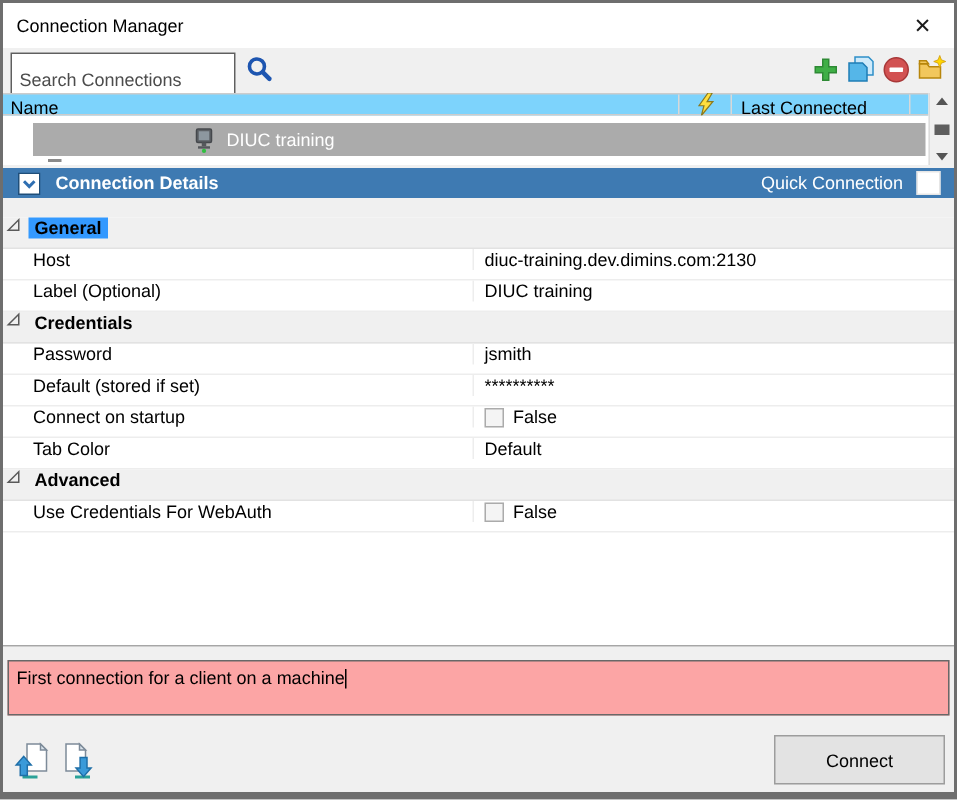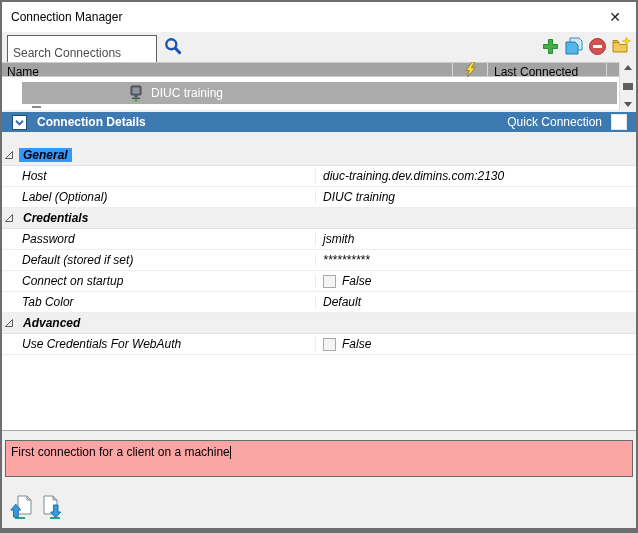--- a/index.html
+++ b/index.html
@@ -14,21 +14,21 @@
   .close-btn{position:absolute;right:0;top:0;width:42px;height:30px;display:flex;align-items:center;justify-content:center;font-size:14px;color:#1a1a1a;cursor:pointer;}
   
   .toolbar{position:absolute;left:0;top:30px;right:0;height:30px;background:#f0f0f0;}
   .search{position:absolute;left:5px;top:3px;width:150px;height:35px;box-sizing:border-box;border:1px solid #5f5f5f;padding:0 5px;font-family:"Liberation Sans",sans-serif;font-size:12px;background:#fff;}
   .search::placeholder{color:#4c4c4c;opacity:1;}
   .search-zoom{position:absolute;left:161px;top:4px;width:20px;height:20px;cursor:pointer;}
   .tool-icons{position:absolute;right:5px;top:4px;display:flex;gap:4px;align-items:center;}
   .tool-icons span{display:inline-flex;cursor:pointer;}
   
   .list{position:absolute;left:0;top:60px;right:0;height:48px;background:#ffffff;}
-  .list-header{position:absolute;left:0;top:0;right:17px;height:15px;background:#a3a3a3;border-top:1px solid #cccccc;border-bottom:1px solid #cccccc;display:flex;box-sizing:border-box;}
+  .list-header{position:absolute;left:0;top:0;right:17px;height:15px;background:#7dd3fc;border-top:1px solid #cccccc;border-bottom:1px solid #cccccc;display:flex;box-sizing:border-box;}
   .col-name{flex:1;padding-left:5px;line-height:18px;cursor:pointer;}
   .col-bolt{width:34px;border-left:1px solid #d8d8d8;border-right:1px solid #d8d8d8;display:flex;align-items:center;justify-content:center;cursor:pointer;}
   .col-last{width:112px;padding-left:6px;line-height:18px;border-right:1px solid #d8d8d8;cursor:pointer;}
   .col-fill{width:12px;}
   .list-row{position:absolute;left:0;top:20px;right:17px;height:22px;background:#fff;cursor:pointer;}
   .row-sel{position:absolute;left:20px;right:2px;top:0;height:22px;background:#ababab;color:#ffffff;display:flex;align-items:center;}
   .server-ico{margin-left:106px;margin-right:7px;display:inline-flex;}
   .list-partial{position:absolute;left:0;top:42px;right:17px;height:6px;background:#fff;}
   .tree-dash{position:absolute;left:30px;top:2px;width:9px;height:2px;background:#8a8a8a;}
   .scrollbar{position:absolute;right:0;top:0;width:17px;height:48px;background:#f0f0f0;border-left:1px solid #dcdcdc;box-sizing:border-box;display:flex;flex-direction:column;align-items:center;justify-content:space-between;padding:3px 0;cursor:default;}
@@ -36,21 +36,21 @@
   .tri-down{width:0;height:0;border-left:4px solid transparent;border-right:4px solid transparent;border-top:5px solid #555;}
   .sb-thumb{width:10px;height:7px;background:#5f5f5f;}
   
   .details-bar{position:absolute;left:0;top:110px;right:0;height:20px;background:#3e7ab2;display:flex;align-items:center;color:#fff;}
   .dd-check{margin-left:10px;display:inline-flex;cursor:pointer;}
   .dd-title{margin-left:10px;font-weight:bold;}
   .qc-label{margin-left:auto;}
   .qc-box{width:16px;height:16px;background:#ffffff;border:1px solid #e6e6e6;box-sizing:border-box;margin:0 9px;display:inline-block;cursor:pointer;}
   
   .grid{position:absolute;left:0;top:143px;right:0;height:286px;background:#ffffff;border-bottom:1px solid #a6a6a6;box-sizing:border-box;display:flex;flex-direction:column;}
-  .g-row{display:flex;height:21px;box-sizing:border-box;border-bottom:1px solid #ededed;align-items:center;font-style:italic;}
+  .g-row{display:flex;height:21px;box-sizing:border-box;border-bottom:1px solid #ededed;align-items:flex-start;}
   .g-row.cat{background:#f0f0f0;font-weight:bold;border-bottom:1px solid #e2e2e2;}
   .gutter{width:13px;display:flex;align-items:center;justify-content:center;border-right:1px solid #f2f2f2;}
   .g-row.cat .gutter{border-right:none;}
   .cat-label{display:flex;align-items:center;padding:0 4px;margin-left:4px;}
   .cat-label.hl{background:#3399ff;}
   .g-label{width:300px;box-sizing:border-box;padding-left:6px;display:flex;align-items:center;border-right:1px solid #ededed;}
   .g-value{flex:1;padding-left:7px;display:flex;align-items:center;gap:6px;}
   .cb{width:13px;height:13px;border:1px solid #ababab;background:#f4f4f4;display:inline-block;box-sizing:border-box;cursor:pointer;}
   .grid-fill{flex:1;border-bottom:none;height:auto;}
   
@@ -262,15 +262,16 @@
       </span>
       <span>
         <svg width="25" height="27" viewBox="0 0 25 27">
           <path d="M2 2h9l4 4v14H2z" fill="#ffffff" stroke="#7d8b99"></path>
           <path d="M11 2v4h4z" fill="#d9e3ec" stroke="#7d8b99"></path>
           <rect x="8" y="23" width="10" height="2" fill="#2aa198"></rect>
           <path d="M16 11v7h2.7l-5 5.8-5-5.8h2.7v-7z" fill="#3a9ad9" stroke="#1f6fa8"></path>
         </svg>
       </span>
     </div>
+    <button class="connect">Connect</button>
   </div>
 
 </div>
 
 </body></html>

